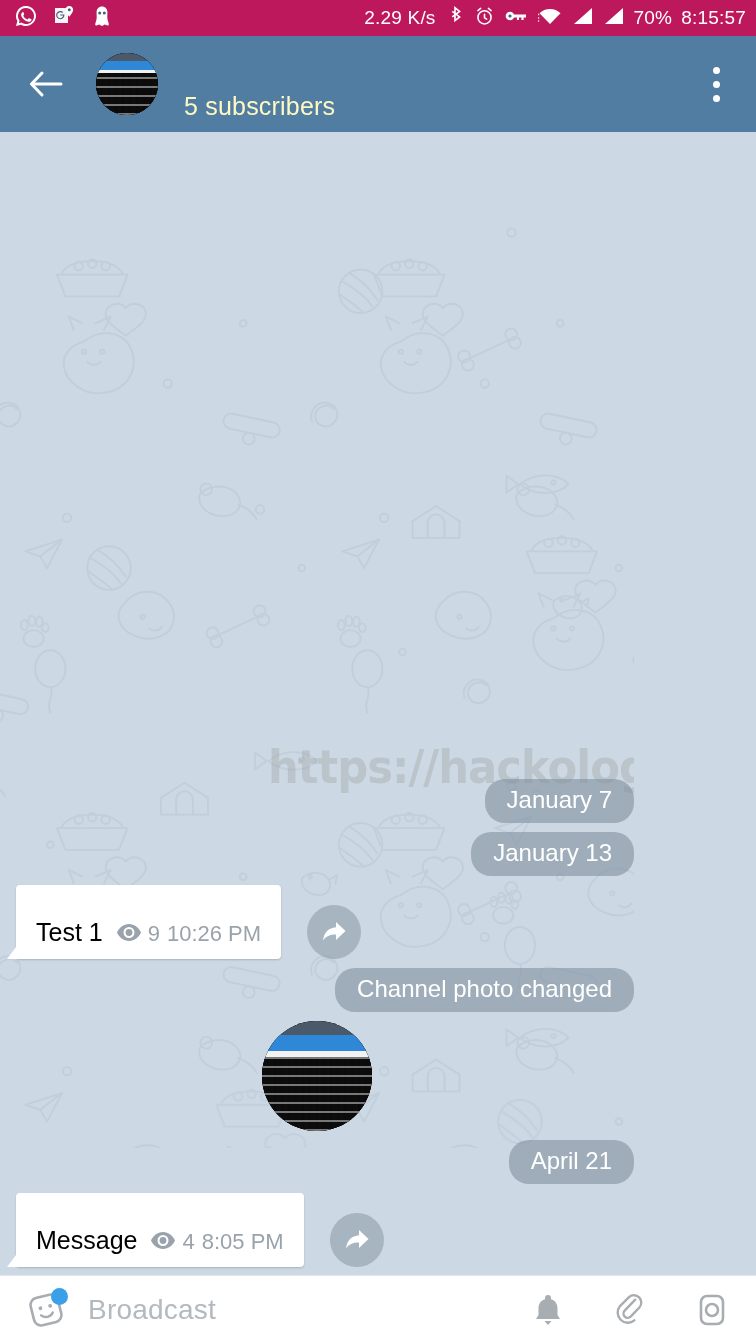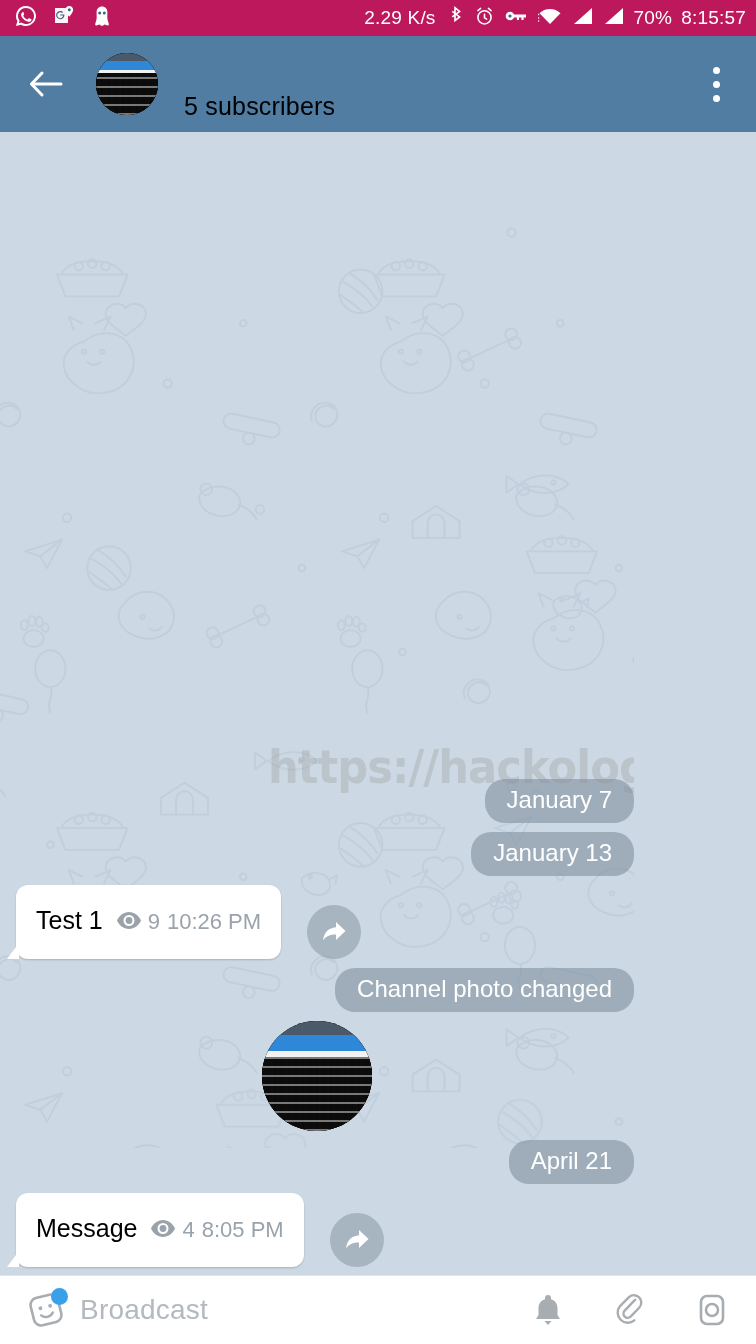--- a/index.html
+++ b/index.html
@@ -26,21 +26,21 @@
   .header {
     position:absolute; top:36px; left:0; width:756px; height:96px;
     background:#517da2; display:flex; align-items:center; padding:0 18px 0 24px;
   }
   .back-btn { width:44px; height:44px; display:flex; align-items:center; justify-content:center; flex:0 0 auto; }
   .hdr-avatar {
     width:62px; height:62px; border-radius:50%; margin-left:28px; flex:0 0 auto;
     overflow:hidden; position:relative; background:#0b0b0b;
   }
   .hdr-title {
-    margin-left:26px; color:#000000; font-size:25px; font-weight:400; letter-spacing:.2px;margin-top:44px;
+    margin-left:26px; color:#fef9c3; font-size:25px; font-weight:400; letter-spacing:.2px;margin-top:44px;
   }
   .menu-btn { margin-left:auto; width:44px; height:52px; display:flex; flex-direction:column;
     align-items:center; justify-content:center; gap:7px; }
   .menu-btn i { width:7px; height:7px; border-radius:50%; background:#fff; display:block; }
 
   
   .term { position:absolute; inset:0; background:#0a0a0a; }
   .term .barTop { position:absolute; top:0; left:14%; right:2%; height:16%; background:#4a5a6a; }
   .term .barBlue { position:absolute; top:13%; left:0; right:0; height:15%; background:#2f87d8; }
   .term .barWhite { position:absolute; top:27%; left:0; right:0; height:6%; background:#f2f2f2; }
@@ -72,23 +72,23 @@
 
   .pill-row { display:flex; justify-content:flex-end; margin:9px 0; }
   .pill {
     background:rgba(122,139,153,.55);
     color:#ffffff; font-size:24px; font-weight:400;
     padding:7px 22px 9px; border-radius:20px; white-space:nowrap;
   }
 
   .msg-row { display:flex; align-items:flex-end; margin:8px 0 0 16px; }
   .bubble {
-    position:relative; background:#ffffff; border-radius:12px;
+    position:relative; background:#ffffff; border-radius:4px;
     box-shadow:0 1px 2px rgba(0,0,0,.18);
-    padding:18px 20px 26px 20px; min-height:74px;
+    padding:18px 20px 14px 20px; min-height:74px;
     display:flex; align-items:flex-end; gap:14px;
   }
   .bubble::after {
     content:""; position:absolute; left:-9px; bottom:0;
     width:0; height:0; border-style:solid; border-width:0 0 16px 12px;
     border-color:transparent transparent #ffffff transparent;
   }
   .bubble-text { font-size:25px; color:#000000; line-height:1; }
   .meta { display:flex; align-items:center; gap:7px; color:#9aa3ab; font-size:22px; line-height:1; }
   .meta .views { color:#9aa3ab; font-size:22px; }
@@ -109,21 +109,21 @@
 
   
   .bottombar {
     position:absolute; left:0; bottom:0; width:756px; height:69px;
     background:#ffffff; display:flex; align-items:center;
     padding:0 22px 0 20px; border-top:1px solid #e3e6e8;
   }
   .sticker-btn { position:relative; width:52px; height:52px; display:flex; align-items:center; justify-content:center; flex:0 0 auto; }
   .sticker-badge { position:absolute; top:4px; right:4px; width:17px; height:17px; border-radius:50%; background:#3aa0e8; }
   .input-placeholder {
-    margin-left:8px; color:#b3b9be; font-size:28px; font-weight:400; letter-spacing:.2px; flex:1 1 auto;
+    margin-left:16px; color:#b3b9be; font-size:28px; font-weight:400; letter-spacing:.2px; flex:1 1 auto;
   }
   .bb-actions { display:flex; align-items:center; gap:38px; margin-left:auto; }
   .bb-ico { width:44px; height:44px; display:flex; align-items:center; justify-content:center; }
 </style>
 </head>
 <body>
 
 <div class="screen">
 
   <div class="statusbar">

